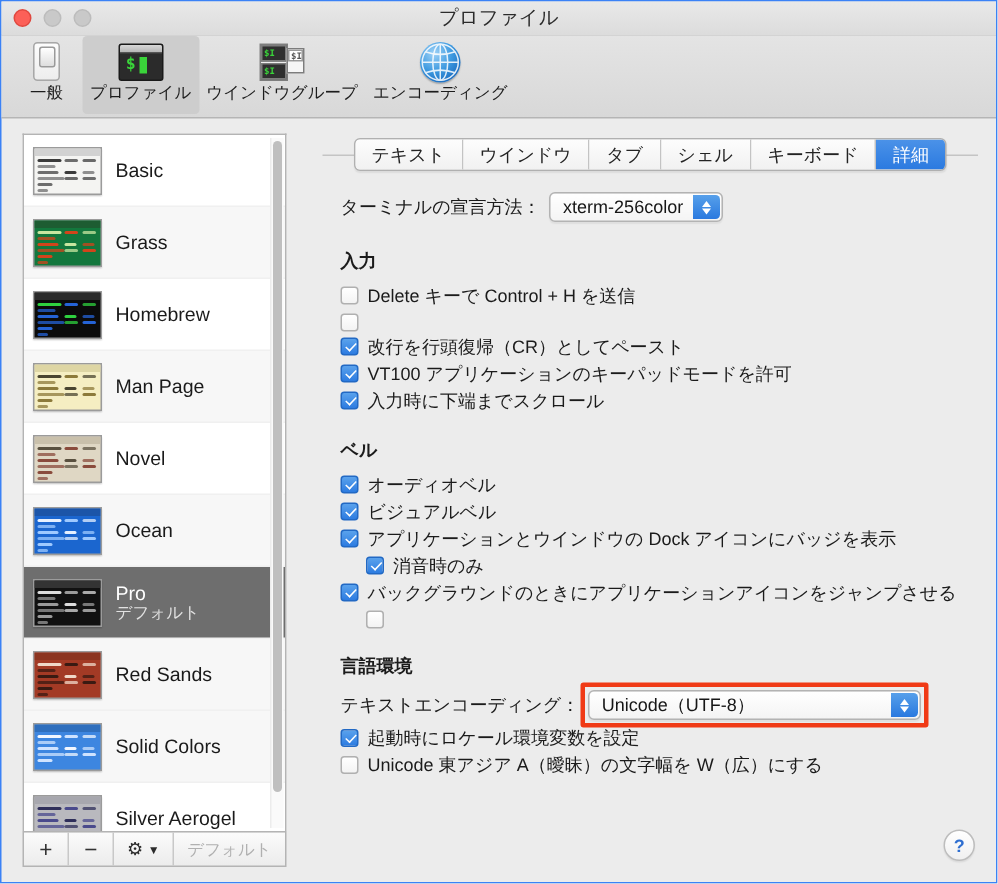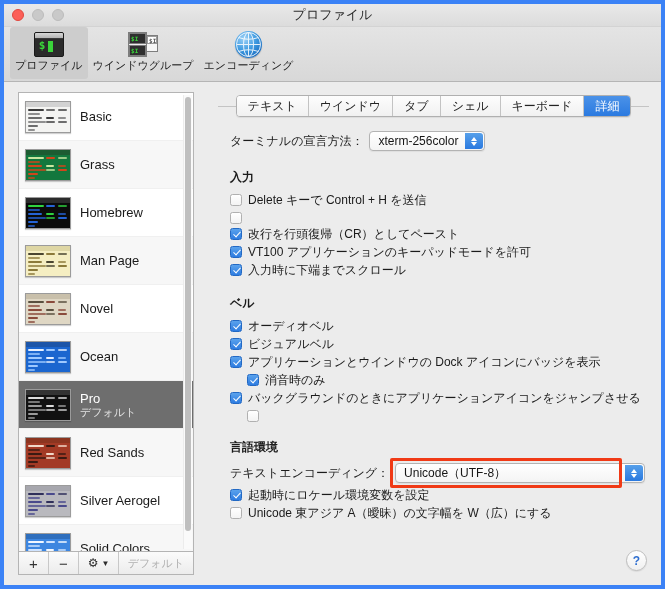--- a/index.html
+++ b/index.html
@@ -13,21 +13,21 @@
     background: #ececec;
     overflow: hidden;
     -webkit-font-smoothing: antialiased;
   }
 
   .window {
     position: relative;
     width: 665px;
     height: 589px;
     background: #ececec;
-    border: 4px solid #3b82f6;
+    border: 1px solid #3b82f6;
     box-sizing: border-box;
     display: flex;
     flex-direction: column;
   }
 
   
   .titlebar {
     position: relative;
     height: 22px;
     background: linear-gradient(to bottom, #e9e9e9, #dcdcdc);
@@ -336,21 +336,21 @@
     border-radius: 0 3px 3px 0;
     display:flex; flex-direction:column; align-items:center; justify-content:center;
     gap:1px;
   }
   .arrow-up, .arrow-dn {
     width:0;height:0;border-left:3.5px solid transparent;border-right:3.5px solid transparent;
   }
   .arrow-up { border-bottom: 4px solid #ffffff; }
   .arrow-dn { border-top: 4px solid #ffffff; }
 
-  .popup.wide { width: 250px; padding-right: 26px; }
+  .popup.wide { width: 222px; padding-right: 26px; }
 
   .cb-row {
     display:flex;
     align-items: flex-start;
     margin: 0 0 3px 12px;
     font-size: 12px;
     color:#1b1b1b;
     line-height: 15px;
   }
   .cb-row.indent { margin-left: 29px; }
@@ -411,20 +411,28 @@
     <div class="traffic">
       <div class="tl-dot tl-close"></div>
       <div class="tl-dot tl-min"></div>
       <div class="tl-dot tl-max"></div>
     </div>
     <div class="win-title">プロファイル</div>
   </div>
 
   <div class="toolbar">
 
+    <div class="tb-item">
+      <div class="tb-icon">
+        <div class="icon-general">
+            <i></i>
+          </div>
+      </div>
+      <div class="tb-label">一般</div>
+    </div>
 
     <div class="tb-item selected">
       <div class="tb-icon">
         <div class="icon-term">
             <span class="dollar">$</span>
             <span class="cursor"></span>
           </div>
       </div>
       <div class="tb-label">プロファイル</div>
     </div>
@@ -624,57 +632,57 @@
                 <div class="ln" style="left: 32px; top: 15px; width: 8px; background: rgb(58, 26, 18); opacity: 0.75;"></div>
                 <div class="ln" style="left: 2px; top: 23px; width: 10px; background: rgb(58, 26, 18); opacity: 1;"></div>
                 <div class="ln" style="left: 20px; top: 19px; width: 9px; background: rgb(240, 216, 200); opacity: 0.75;"></div>
                 <div class="ln" style="left: 32px; top: 19px; width: 9px; background: rgb(58, 26, 18); opacity: 1;"></div>
                 <div class="ln" style="left: 2px; top: 27px; width: 7px; background: rgb(58, 26, 18); opacity: 0.75;"></div>
               </div>
               <div class="p-texts">
                 <div class="p-name">Red Sands</div>
               </div>
             </div>
+            <div class="profile-row alt">
+              <div class="thumb" style="background: rgb(61, 134, 224);">
+                <div style="position: absolute; left: 0px; right: 0px; top: 0px; height: 5px; background: rgb(47, 111, 189);"></div>
+                <div class="ln" style="left: 2px; top: 7px; width: 16px; background: rgb(242, 247, 255); opacity: 1;"></div>
+                <div class="ln" style="left: 2px; top: 11px; width: 12px; background: rgb(207, 227, 255); opacity: 0.75;"></div>
+                <div class="ln" style="left: 20px; top: 7px; width: 9px; background: rgb(207, 227, 255); opacity: 1;"></div>
+                <div class="ln" style="left: 32px; top: 7px; width: 9px; background: rgb(242, 247, 255); opacity: 0.75;"></div>
+                <div class="ln" style="left: 2px; top: 15px; width: 14px; background: rgb(207, 227, 255); opacity: 1;"></div>
+                <div class="ln" style="left: 2px; top: 19px; width: 18px; background: rgb(207, 227, 255); opacity: 0.75;"></div>
+                <div class="ln" style="left: 20px; top: 15px; width: 8px; background: rgb(242, 247, 255); opacity: 1;"></div>
+                <div class="ln" style="left: 32px; top: 15px; width: 8px; background: rgb(207, 227, 255); opacity: 0.75;"></div>
+                <div class="ln" style="left: 2px; top: 23px; width: 10px; background: rgb(207, 227, 255); opacity: 1;"></div>
+                <div class="ln" style="left: 20px; top: 19px; width: 9px; background: rgb(242, 247, 255); opacity: 0.75;"></div>
+                <div class="ln" style="left: 32px; top: 19px; width: 9px; background: rgb(207, 227, 255); opacity: 1;"></div>
+              </div>
+              <div class="p-texts">
+                <div class="p-name">Solid Colors</div>
+              </div>
+            </div>
             <div class="profile-row">
               <div class="thumb" style="background: rgb(185, 185, 190);">
                 <div style="position: absolute; left: 0px; right: 0px; top: 0px; height: 5px; background: rgb(167, 167, 174);"></div>
                 <div class="ln" style="left: 2px; top: 7px; width: 16px; background: rgb(47, 47, 90); opacity: 1;"></div>
                 <div class="ln" style="left: 2px; top: 11px; width: 12px; background: rgb(74, 74, 140); opacity: 0.75;"></div>
                 <div class="ln" style="left: 20px; top: 7px; width: 9px; background: rgb(74, 74, 140); opacity: 1;"></div>
                 <div class="ln" style="left: 32px; top: 7px; width: 9px; background: rgb(47, 47, 90); opacity: 0.75;"></div>
                 <div class="ln" style="left: 2px; top: 15px; width: 14px; background: rgb(74, 74, 140); opacity: 1;"></div>
                 <div class="ln" style="left: 2px; top: 19px; width: 18px; background: rgb(74, 74, 140); opacity: 0.75;"></div>
                 <div class="ln" style="left: 20px; top: 15px; width: 8px; background: rgb(47, 47, 90); opacity: 1;"></div>
                 <div class="ln" style="left: 32px; top: 15px; width: 8px; background: rgb(74, 74, 140); opacity: 0.75;"></div>
                 <div class="ln" style="left: 2px; top: 23px; width: 10px; background: rgb(74, 74, 140); opacity: 1;"></div>
                 <div class="ln" style="left: 20px; top: 19px; width: 9px; background: rgb(47, 47, 90); opacity: 0.75;"></div>
                 <div class="ln" style="left: 32px; top: 19px; width: 9px; background: rgb(74, 74, 140); opacity: 1;"></div>
                 <div class="ln" style="left: 2px; top: 27px; width: 7px; background: rgb(74, 74, 140); opacity: 0.75;"></div>
               </div>
               <div class="p-texts">
                 <div class="p-name">Silver Aerogel</div>
-              </div>
-            </div>
-            <div class="profile-row alt">
-              <div class="thumb" style="background: rgb(61, 134, 224);">
-                <div style="position: absolute; left: 0px; right: 0px; top: 0px; height: 5px; background: rgb(47, 111, 189);"></div>
-                <div class="ln" style="left: 2px; top: 7px; width: 16px; background: rgb(242, 247, 255); opacity: 1;"></div>
-                <div class="ln" style="left: 2px; top: 11px; width: 12px; background: rgb(207, 227, 255); opacity: 0.75;"></div>
-                <div class="ln" style="left: 20px; top: 7px; width: 9px; background: rgb(207, 227, 255); opacity: 1;"></div>
-                <div class="ln" style="left: 32px; top: 7px; width: 9px; background: rgb(242, 247, 255); opacity: 0.75;"></div>
-                <div class="ln" style="left: 2px; top: 15px; width: 14px; background: rgb(207, 227, 255); opacity: 1;"></div>
-                <div class="ln" style="left: 2px; top: 19px; width: 18px; background: rgb(207, 227, 255); opacity: 0.75;"></div>
-                <div class="ln" style="left: 20px; top: 15px; width: 8px; background: rgb(242, 247, 255); opacity: 1;"></div>
-                <div class="ln" style="left: 32px; top: 15px; width: 8px; background: rgb(207, 227, 255); opacity: 0.75;"></div>
-                <div class="ln" style="left: 2px; top: 23px; width: 10px; background: rgb(207, 227, 255); opacity: 1;"></div>
-                <div class="ln" style="left: 20px; top: 19px; width: 9px; background: rgb(242, 247, 255); opacity: 0.75;"></div>
-                <div class="ln" style="left: 32px; top: 19px; width: 9px; background: rgb(207, 227, 255); opacity: 1;"></div>
-              </div>
-              <div class="p-texts">
-                <div class="p-name">Solid Colors</div>
               </div>
             </div>
           </div>
         <div class="sb-scroll">
           <div class="sb-track"></div>
           <div class="sb-thumb"></div>
         </div>
       </div>
       <div class="sidebar-toolbar">
         <div class="sb-btn plus">+</div>

